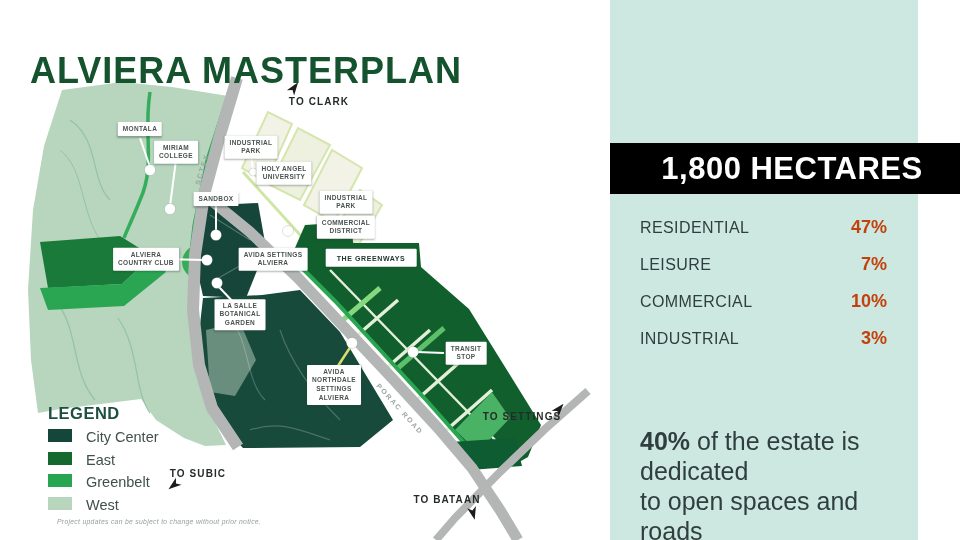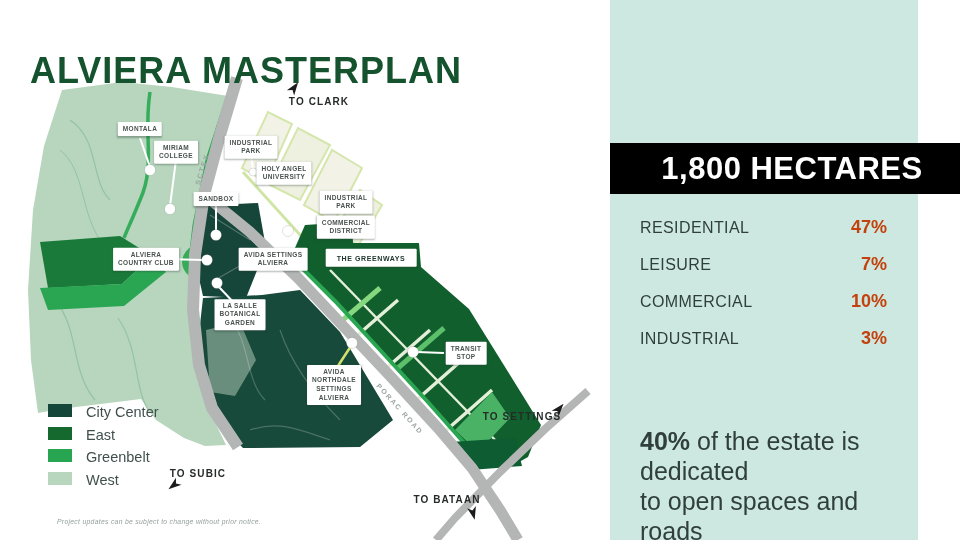--- a/index.html
+++ b/index.html
@@ -205,20 +205,21 @@
 <div class="road-label road-label--porac">PORAC ROAD</div>
 
 <div class="dir-label" style="left:319px;top:101px">TO CLARK</div>
 <div class="dir-label" style="left:198px;top:473px">TO SUBIC</div>
 <div class="dir-label" style="left:522px;top:416px">TO SETTINGS</div>
 <div class="dir-label" style="left:447px;top:499px">TO BATAAN</div>
 
 <div class="title">ALVIERA MASTERPLAN</div>
 
 <div class="legend">
+  <div class="legend-title">LEGEND</div>
   <div class="legend-row">
     <span class="legend-swatch" style="background-color: rgb(20, 70, 58);"></span>
     <span class="legend-label">City Center</span>
   </div>
   <div class="legend-row">
     <span class="legend-swatch" style="background-color: rgb(21, 104, 46);"></span>
     <span class="legend-label">East</span>
   </div>
   <div class="legend-row">
     <span class="legend-swatch" style="background-color: rgb(39, 165, 81);"></span>

